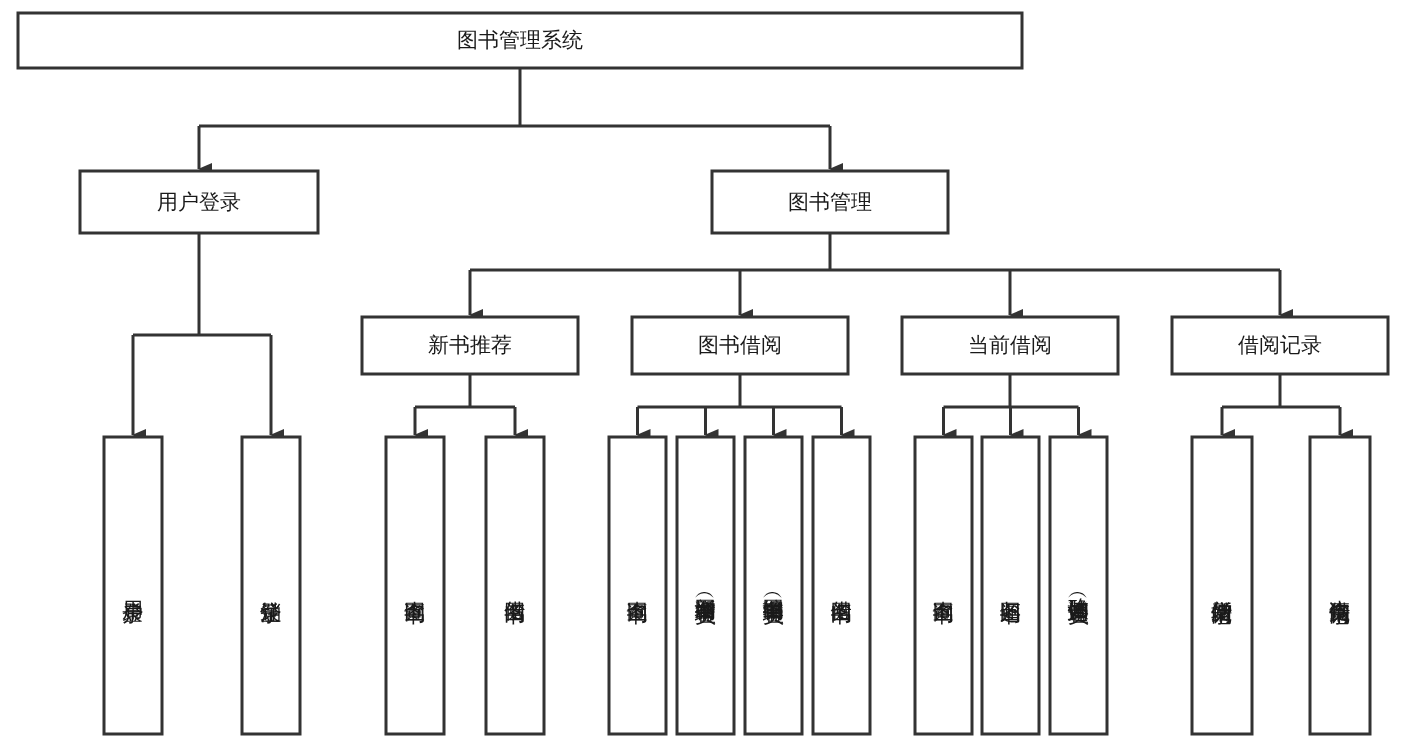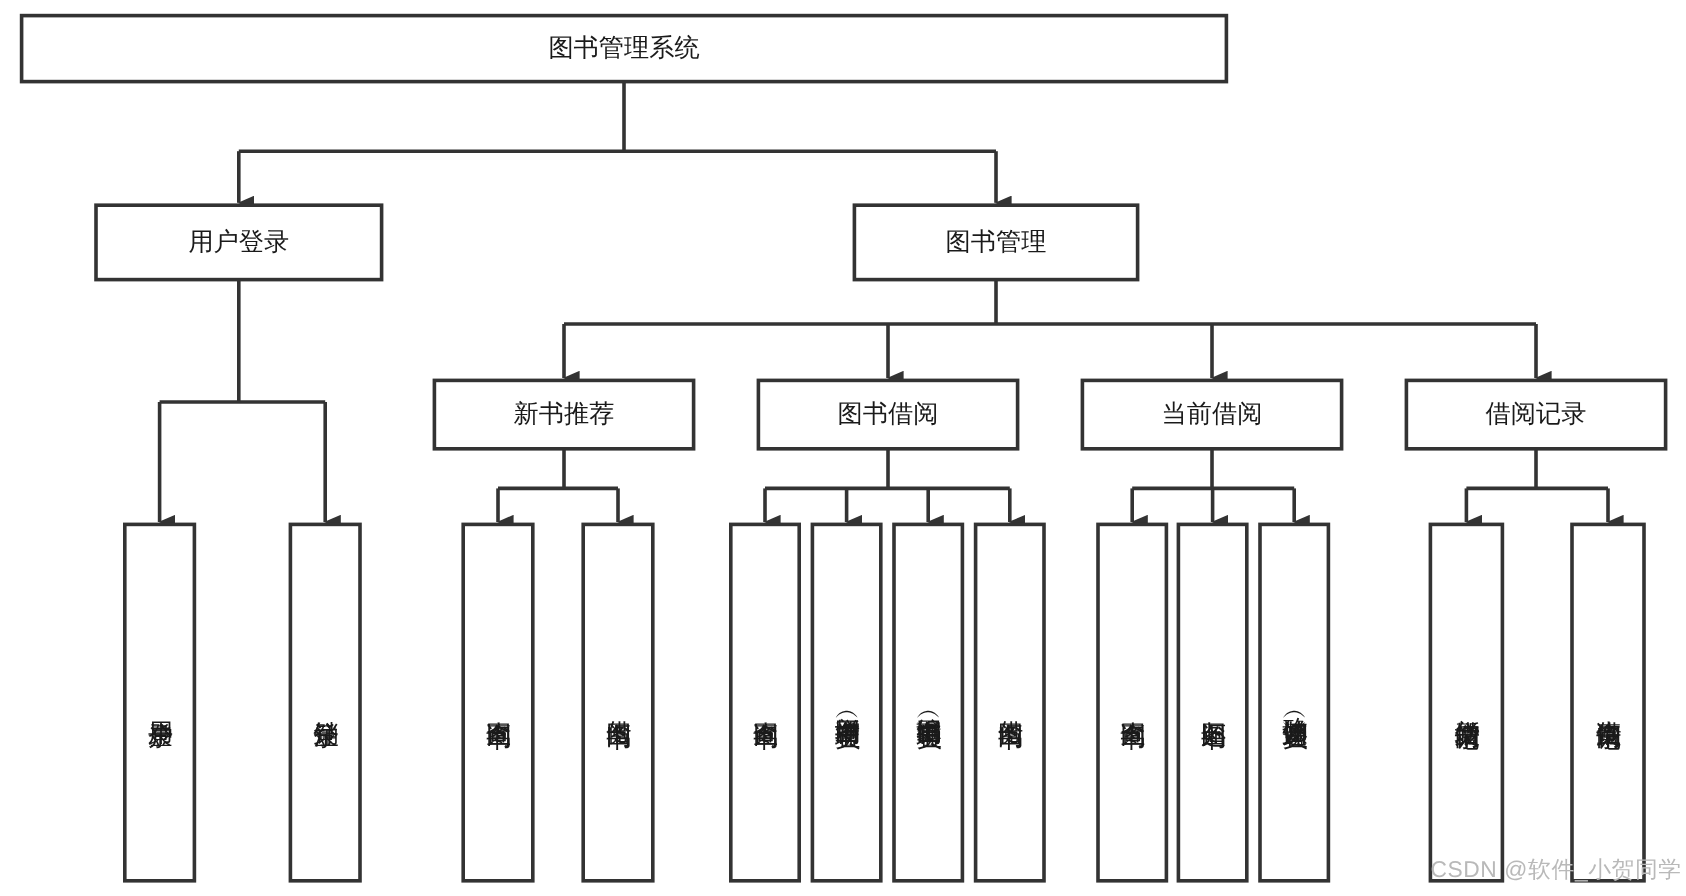--- a/index.html
+++ b/index.html
@@ -159,14 +159,13 @@
       <div class="label-vertical" style="left: 677px; top: 437px; width: 57px; height: 297px;">新增图书（管理员）</div>
       <div class="label-vertical" style="left: 745px; top: 437px; width: 57px; height: 297px;">编辑图书（管理员）</div>
       <div class="label-vertical" style="left: 813px; top: 437px; width: 57px; height: 297px;">借阅图书</div>
       <div class="label-vertical" style="left: 915px; top: 437px; width: 57px; height: 297px;">查询图书</div>
       <div class="label-vertical" style="left: 982px; top: 437px; width: 57px; height: 297px;">归还图书</div>
       <div class="label-vertical" style="left: 1050px; top: 437px; width: 57px; height: 297px;">确认归还（管理员）</div>
       <div class="label-vertical" style="left: 1192px; top: 437px; width: 60px; height: 297px;">新增借阅记录</div>
       <div class="label-vertical" style="left: 1310px; top: 437px; width: 60px; height: 297px;">查询借阅记录</div>
     </div>
 
-  <div class="watermark" style="left: 1192px; top: 712px;">CSDN @软件_小贺同学</div>
 </div>
 
 </body></html>

